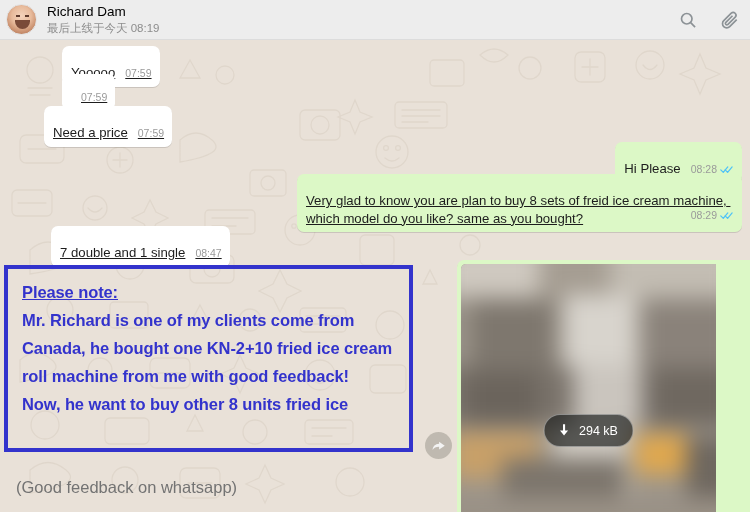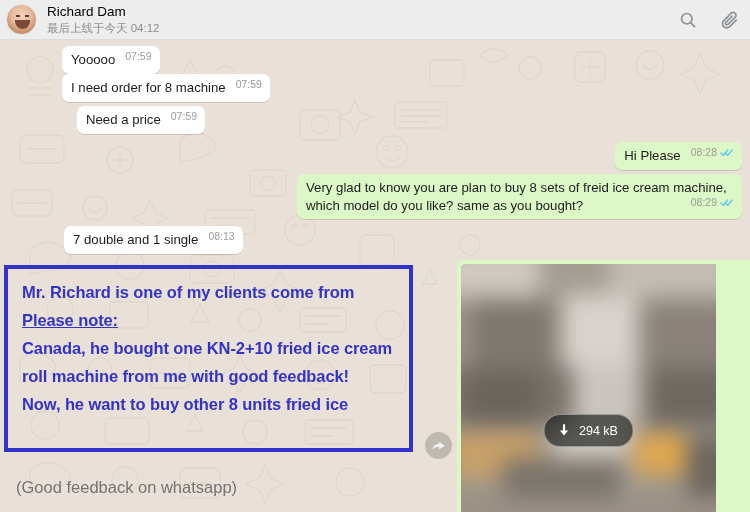--- a/index.html
+++ b/index.html
@@ -50,46 +50,47 @@
     width: 750px; height: 472px;
     background-color: #e9e1d8;
     overflow: hidden;
   }
   #doodles { position: absolute; inset: 0; opacity: .5; }
 
   
   .bubble {
     position: absolute;
     border-radius: 7px;
-    padding: 5px 8px 5px 9px;
+    padding: 18px 8px 5px 9px;
     font-size: 13.2px;
     color: #1d1d1d;
     line-height: 1.33;
     box-shadow: 0 1px 0.5px rgba(0,0,0,.13);
-    display: flex; align-items: flex-start;
+    display: flex; align-items: flex-end;
     z-index: 5;
+    text-decoration: underline;
   }
   .bubble.in  { background: #ffffff; }
   .bubble.out { background: #dcf8c6; }
   .btext { white-space: pre-wrap; }
   .meta {
     display: inline-flex; align-items: center; gap: 3px;
     margin-left: 10px; flex: 0 0 auto;
     font-size: 10.5px; color: #9a9a9a;
     position: relative; top: -1px;
   }
   .ticks { width: 14px; height: 9px; display: block; }
 
   #msg-yooooo         { left: 62px;  top: 6px;  }
   #msg-need-order     { left: 62px;  top: 34px; }
-  #msg-need-price     { left: 77px;  top: 66px; }
+  #msg-need-price     { left: 44px;  top: 66px; }
   #msg-hi-richard     { right: 8px;  top: 102px; }
   #msg-very-glad      { right: 8px;  top: 134px; max-width: 445px; display: block; }
   #msg-very-glad .meta { float: right; }
-  #msg-7double        { left: 64px;  top: 186px; }
+  #msg-7double        { left: 51px;  top: 186px; }
 
   
   #image-message {
     position: absolute; right: 0; top: 220px;
     width: 293px; height: 252px;
     background: #dcf8c6;
     border-radius: 7px 0 0 0;
     padding: 4px 0 0 4px;
     z-index: 6;
     box-shadow: 0 1px 0.5px rgba(0,0,0,.13);
@@ -144,21 +145,21 @@
     z-index: 20; white-space: pre;
   }
 </style>
 </head>
 <body>
 
 <div id="chat-header">
   <div id="avatar"></div>
   <div id="header-text">
     <div id="contact-name">Richard Dam</div>
-    <div id="contact-status">最后上线于今天 04:12</div>
+    <div id="contact-status">最后上线于今天 08:19</div>
   </div>
   <div id="header-actions">
     <span>
       <svg class="hdr-icon" viewBox="0 0 24 24" fill="none" stroke="currentColor" stroke-width="2">
         <circle cx="10.5" cy="10.5" r="6.3"></circle>
           <line x1="15.2" y1="15.2" x2="20.5" y2="20.5"></line>
       </svg>
     </span>
     <span>
       <svg class="hdr-icon" viewBox="0 0 24 24" fill="none" stroke="currentColor" stroke-width="2">
@@ -254,21 +255,20 @@
   </svg>
 
   <div class="bubble in" id="msg-yooooo">
     <span class="btext">Yooooo</span>
     <span class="meta">
       <span>07:59</span>
     </span>
   </div>
 
   <div class="bubble in" id="msg-need-order">
-    <span class="btext">I need order for 8 machine</span>
     <span class="meta">
       <span>07:59</span>
     </span>
   </div>
 
   <div class="bubble in" id="msg-need-price">
     <span class="btext">Need a price</span>
     <span class="meta">
       <span>07:59</span>
     </span>
@@ -292,21 +292,21 @@
       <svg class="ticks" viewBox="0 0 18 11" fill="none" stroke="#4fc3f7" stroke-width="1.6" stroke-linecap="round" stroke-linejoin="round">
         <path d="M1 6 L4.2 9.2 L10 2.2"></path>
           <path d="M6.6 6 L9.8 9.2 L15.6 2.2"></path>
       </svg>
     </span>
   </div>
 
   <div class="bubble in" id="msg-7double">
     <span class="btext">7 double and 1 single</span>
     <span class="meta">
-      <span>08:13</span>
+      <span>08:47</span>
     </span>
   </div>
 
   <div id="forward-button">
     <svg width="15" height="15" viewBox="0 0 24 24" fill="#f3f3f3">
       <path d="M13 6 L22 12.2 L13 18.4 V14 C8 14 4.6 15.6 2.6 19 C3 13.4 6.4 9.6 13 9.2 Z"></path>
     </svg>
   </div>
 
   <div id="image-message">
@@ -336,19 +336,19 @@
         <svg width="17" height="17" viewBox="0 0 24 24" fill="#ffffff">
           <path d="M10.5 3 h3 v9 h4.2 L12 19.2 L6.3 12 h4.2 z"></path>
         </svg>
         <span>294 kB</span>
       </div>
     </div>
   </div>
 </div>
 
 <div id="annotation-box">
+  <div class="anno-line underline">Please note:</div>
   <div class="anno-line">Mr. Richard is one of my clients come from</div>
-  <div class="anno-line underline">Please note:</div>
   <div class="anno-line">Canada, he bought one KN-2+10 fried ice cream</div>
   <div class="anno-line">roll machine from me with good feedback!</div>
   <div class="anno-line">Now, he want to buy other 8 units fried ice</div>
 </div>
 <div id="annotation-caption">(Good feedback on whatsapp)</div>
 
 </body></html>

